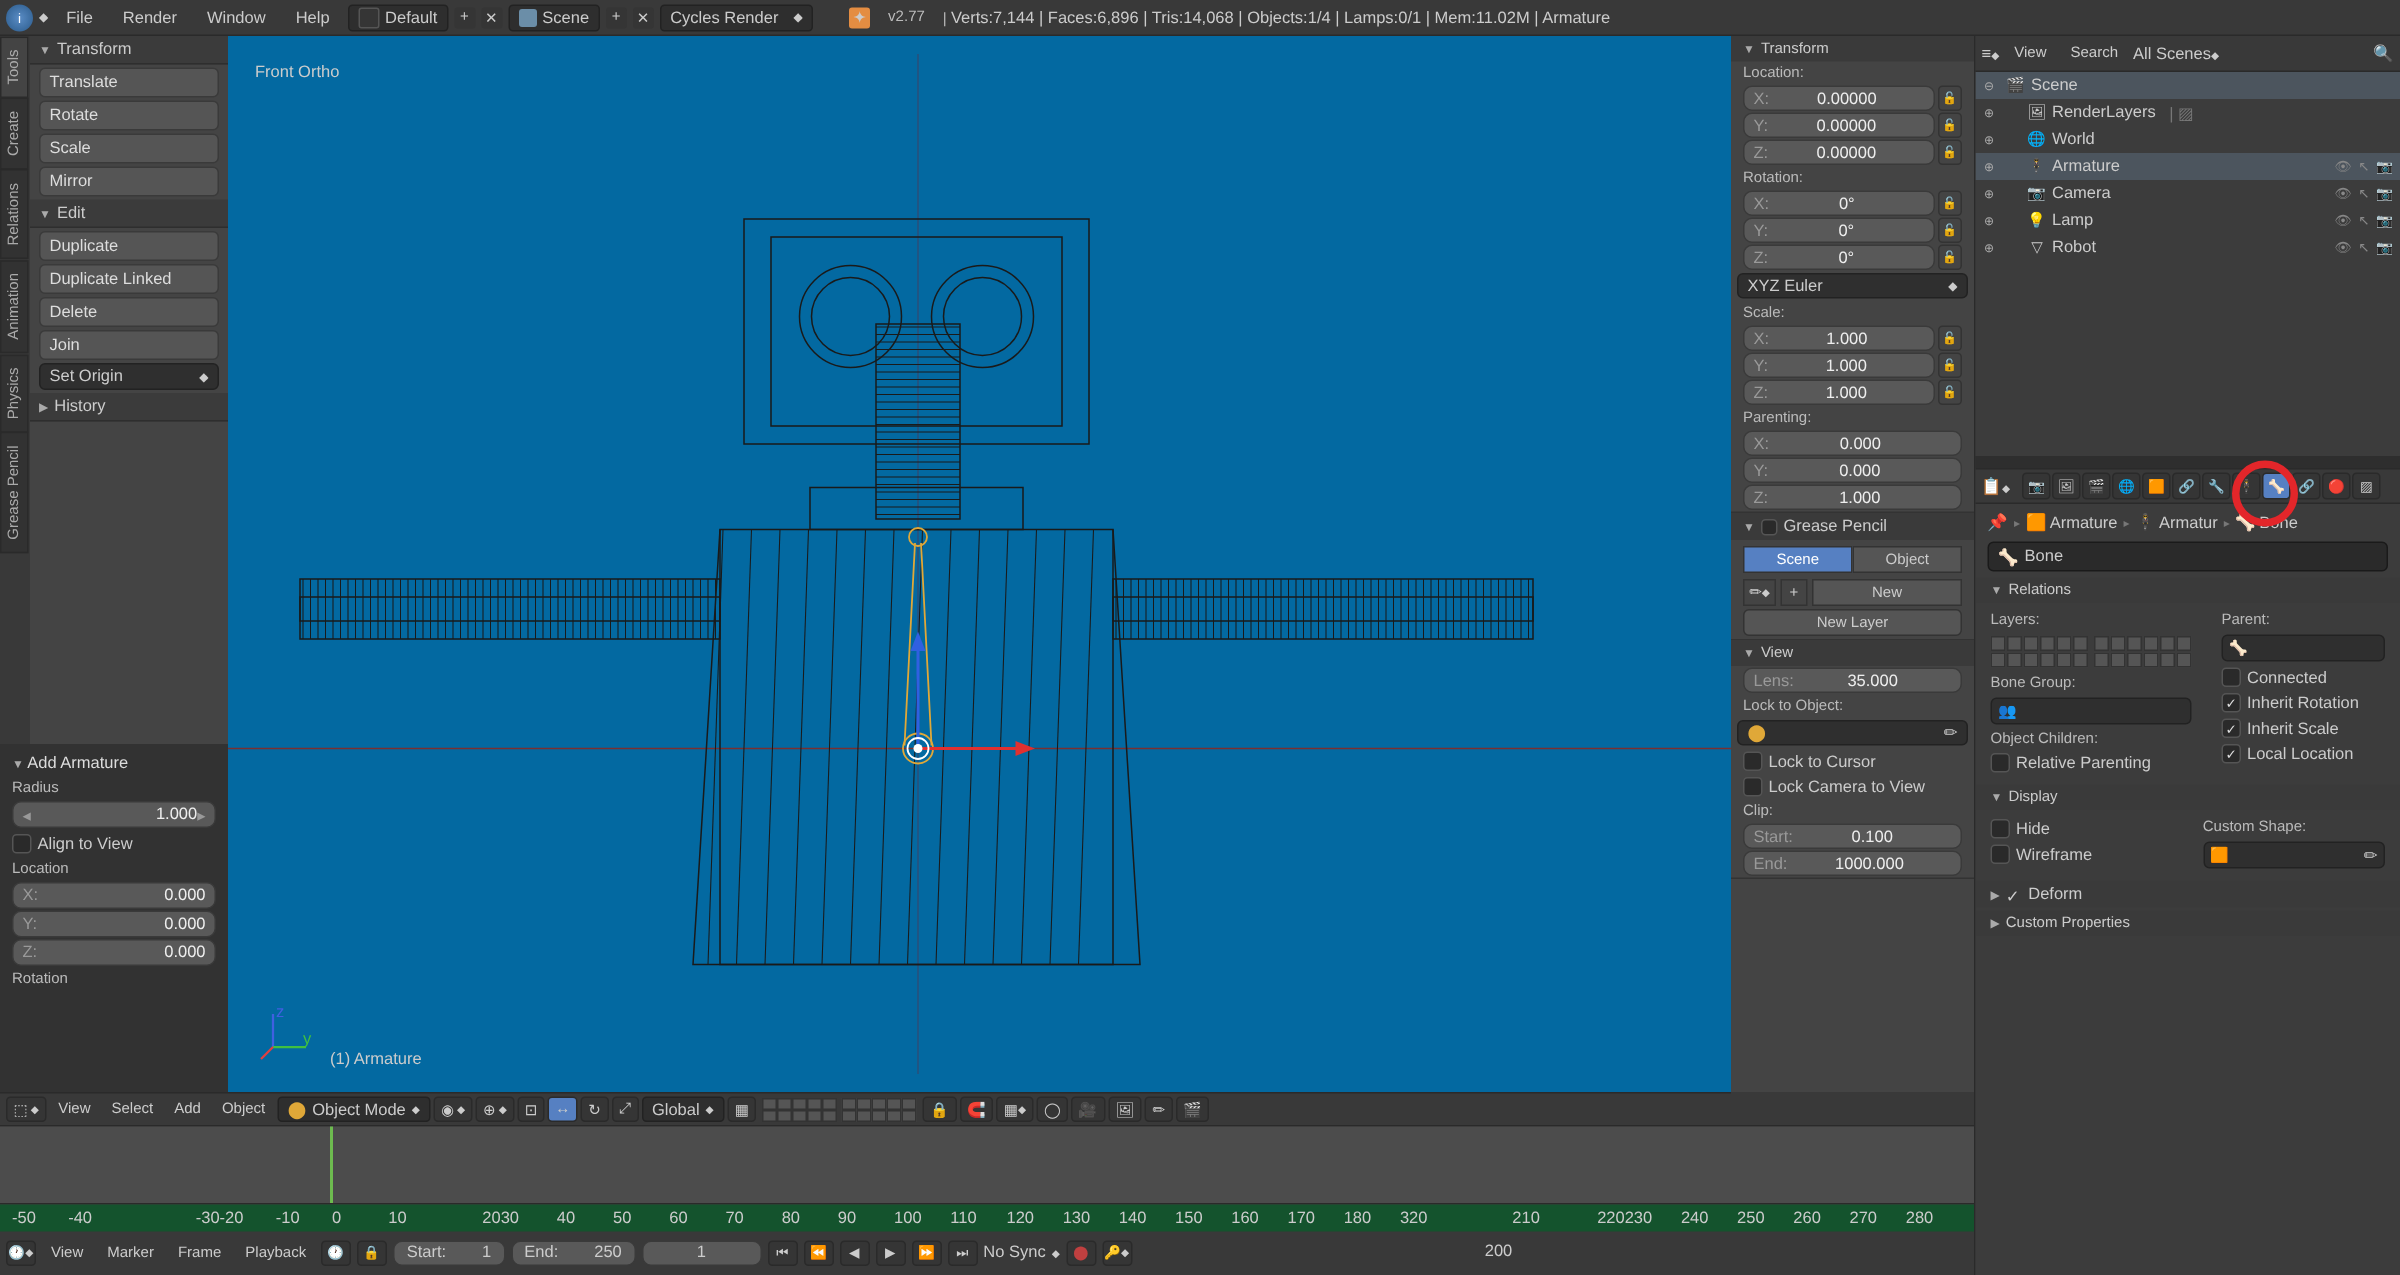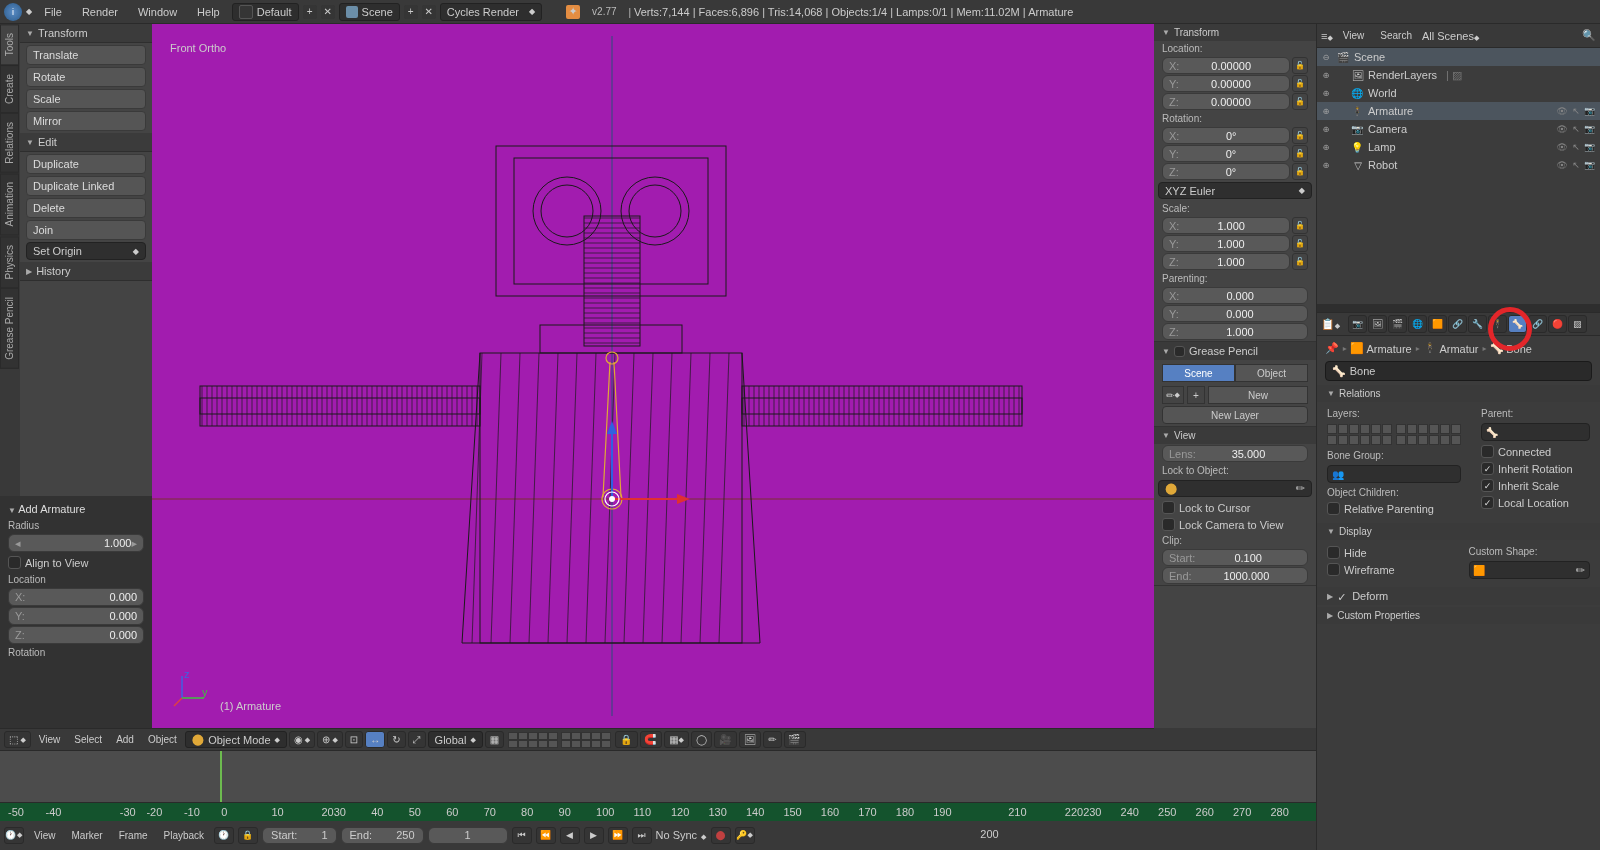--- a/index.html
+++ b/index.html
@@ -33,21 +33,21 @@
 .bt-hdr { font-size: 11px; padding: 3px 0; color:#ddd; }
 .bt-hdr::before { content: "▼ "; font-size:8px;color:#aaa; }
 .bt-label { font-size: 10px; color: #bbb; padding: 2px 0; }
 .num-field { background: #595959; border: 1px solid #3a3a3a; border-radius: 6px; height: 18px; display: flex; align-items: center; padding: 0 6px; margin: 1px 0; font-size:10px; }
 .num-field .l { flex:0 0 auto;color:#999; }
 .num-field .v { flex:1;text-align:right;color:#eee; }
 .chk-row { display:flex;align-items:center;gap:4px;padding:3px 0; }
 .chk-box { width:13px;height:13px;background:#2a2a2a;border:1px solid #555;border-radius:3px; }
 
 
-.viewport { position: absolute; left: 152px; top: 24px; right: 446px; bottom: 122px; background: #a21caf; text-align: right; }
+.viewport { position: absolute; left: 152px; top: 24px; right: 446px; bottom: 122px; background: #0369a1; text-align: right; }
 .vp-label-tl { position:absolute;left:18px;top:18px;color:#ccc;font-size:11px; }
 .vp-label-bl { position:absolute;left:68px;bottom:16px;color:#ccc;font-size:11px; }
 .vp-axis { position:absolute;left:20px;bottom:20px;width:40px;height:40px; }
 .vp-svg { position:absolute;inset:0;width:100%;height:100%; }
 
 
 .vp-header { position:absolute;left:0;right:446px;bottom:100px;height:22px;background:#393939;border-top:1px solid #2a2a2a;display:flex;align-items:center;padding:0 4px;gap:2px; }
 .vp-header .hbtn { background:#353535;border:1px solid #2a2a2a;border-radius:3px;height:17px;padding:0 4px;display:flex;align-items:center;font-size:10px; }
 .vp-header .hdd { background:#2e2e2e;border:1px solid #222;border-radius:3px;height:17px;padding:0 6px;display:flex;align-items:center;gap:4px;font-size:10px; }
 .hmenu { padding:0 6px;font-size:10px; }
@@ -615,44 +615,44 @@
   </div>
 </div>
 
 <div class="timeline">
   <div class="tl-track">
     <div class="tl-play"></div>
   </div>
   <div class="tl-ruler" id="tlruler">
       <span style="flex: 1 1 0%; text-align: left;">-50</span>
       <span style="flex: 1 1 0%; text-align: left;">-40</span>
-      <span style="flex: 1 1 0%; text-align: center; margin-left: 26px;">-30</span>
+      <span style="flex: 1 1 0%; text-align: right; margin-left: 26px;">-30</span>
       <span style="flex: 1 1 0%; text-align: left;">-20</span>
       <span style="flex: 1 1 0%; text-align: left;">-10</span>
       <span style="flex: 1 1 0%; text-align: left;">0</span>
-      <span style="flex: 1 1 0%; text-align: center;">10</span>
+      <span style="flex: 1 1 0%; text-align: left;">10</span>
       <span style="flex: 1 1 0%; text-align: right;">20</span>
       <span style="flex: 1 1 0%; text-align: left;">30</span>
       <span style="flex: 1 1 0%; text-align: left;">40</span>
       <span style="flex: 1 1 0%; text-align: left;">50</span>
       <span style="flex: 1 1 0%; text-align: left;">60</span>
       <span style="flex: 1 1 0%; text-align: left;">70</span>
       <span style="flex: 1 1 0%; text-align: left;">80</span>
       <span style="flex: 1 1 0%; text-align: left;">90</span>
       <span style="flex: 1 1 0%; text-align: left;">100</span>
       <span style="flex: 1 1 0%; text-align: left;">110</span>
       <span style="flex: 1 1 0%; text-align: left;">120</span>
       <span style="flex: 1 1 0%; text-align: left;">130</span>
       <span style="flex: 1 1 0%; text-align: left;">140</span>
       <span style="flex: 1 1 0%; text-align: left;">150</span>
       <span style="flex: 1 1 0%; text-align: left;">160</span>
       <span style="flex: 1 1 0%; text-align: left;">170</span>
       <span style="flex: 1 1 0%; text-align: left;">180</span>
-      <span style="flex: 1 1 0%; text-align: left;">190</span>
-      <span style="flex: 1 1 0%; text-align: center; margin-top: 44px;">200</span>
+      <span style="flex: 1 1 0%; text-align: left;">320</span>
+      <span style="flex: 1 1 0%; text-align: right; margin-top: 44px;">200</span>
       <span style="flex: 1 1 0%; text-align: left;">210</span>
       <span style="flex: 1 1 0%; text-align: right;">220</span>
       <span style="flex: 1 1 0%; text-align: left;">230</span>
       <span style="flex: 1 1 0%; text-align: left;">240</span>
       <span style="flex: 1 1 0%; text-align: left;">250</span>
       <span style="flex: 1 1 0%; text-align: left;">260</span>
       <span style="flex: 1 1 0%; text-align: left;">270</span>
       <span style="flex: 1 1 0%; text-align: left;">280</span>
     </div>
   <div class="tl-footer">

